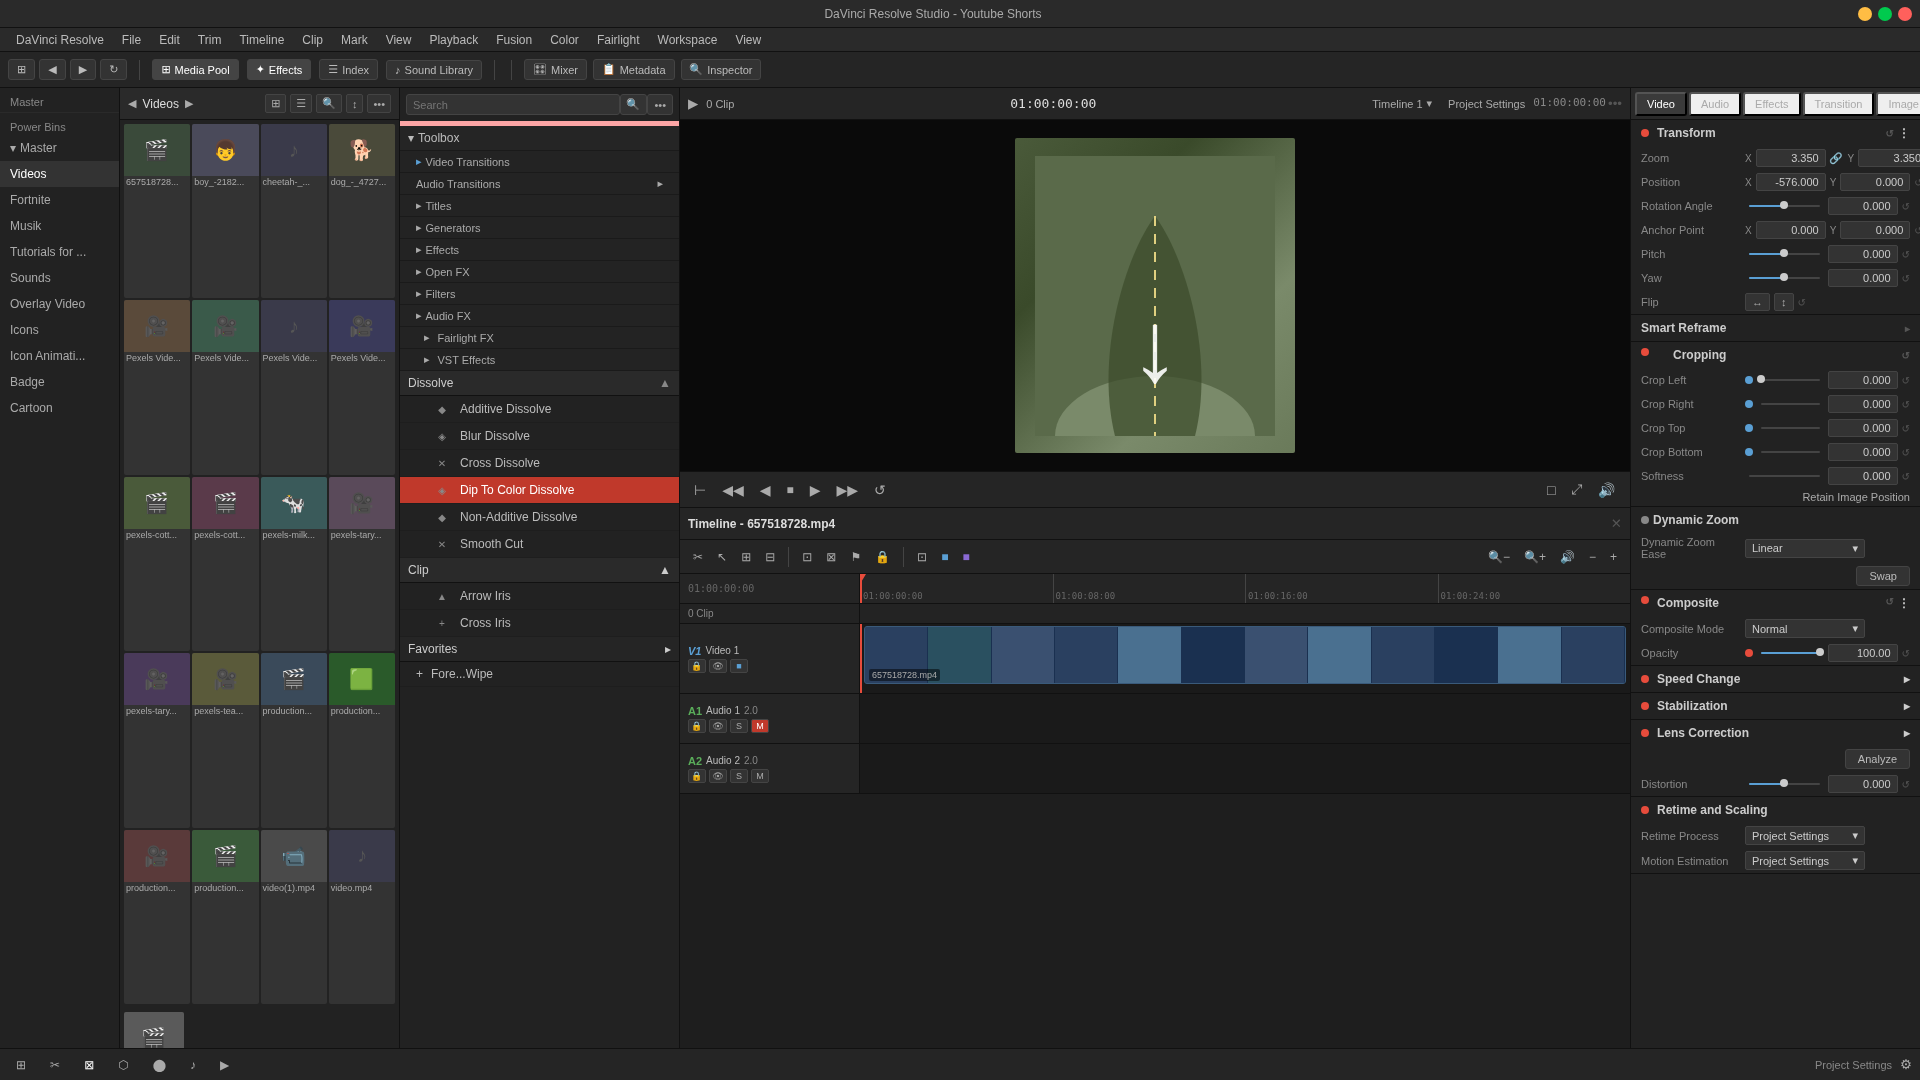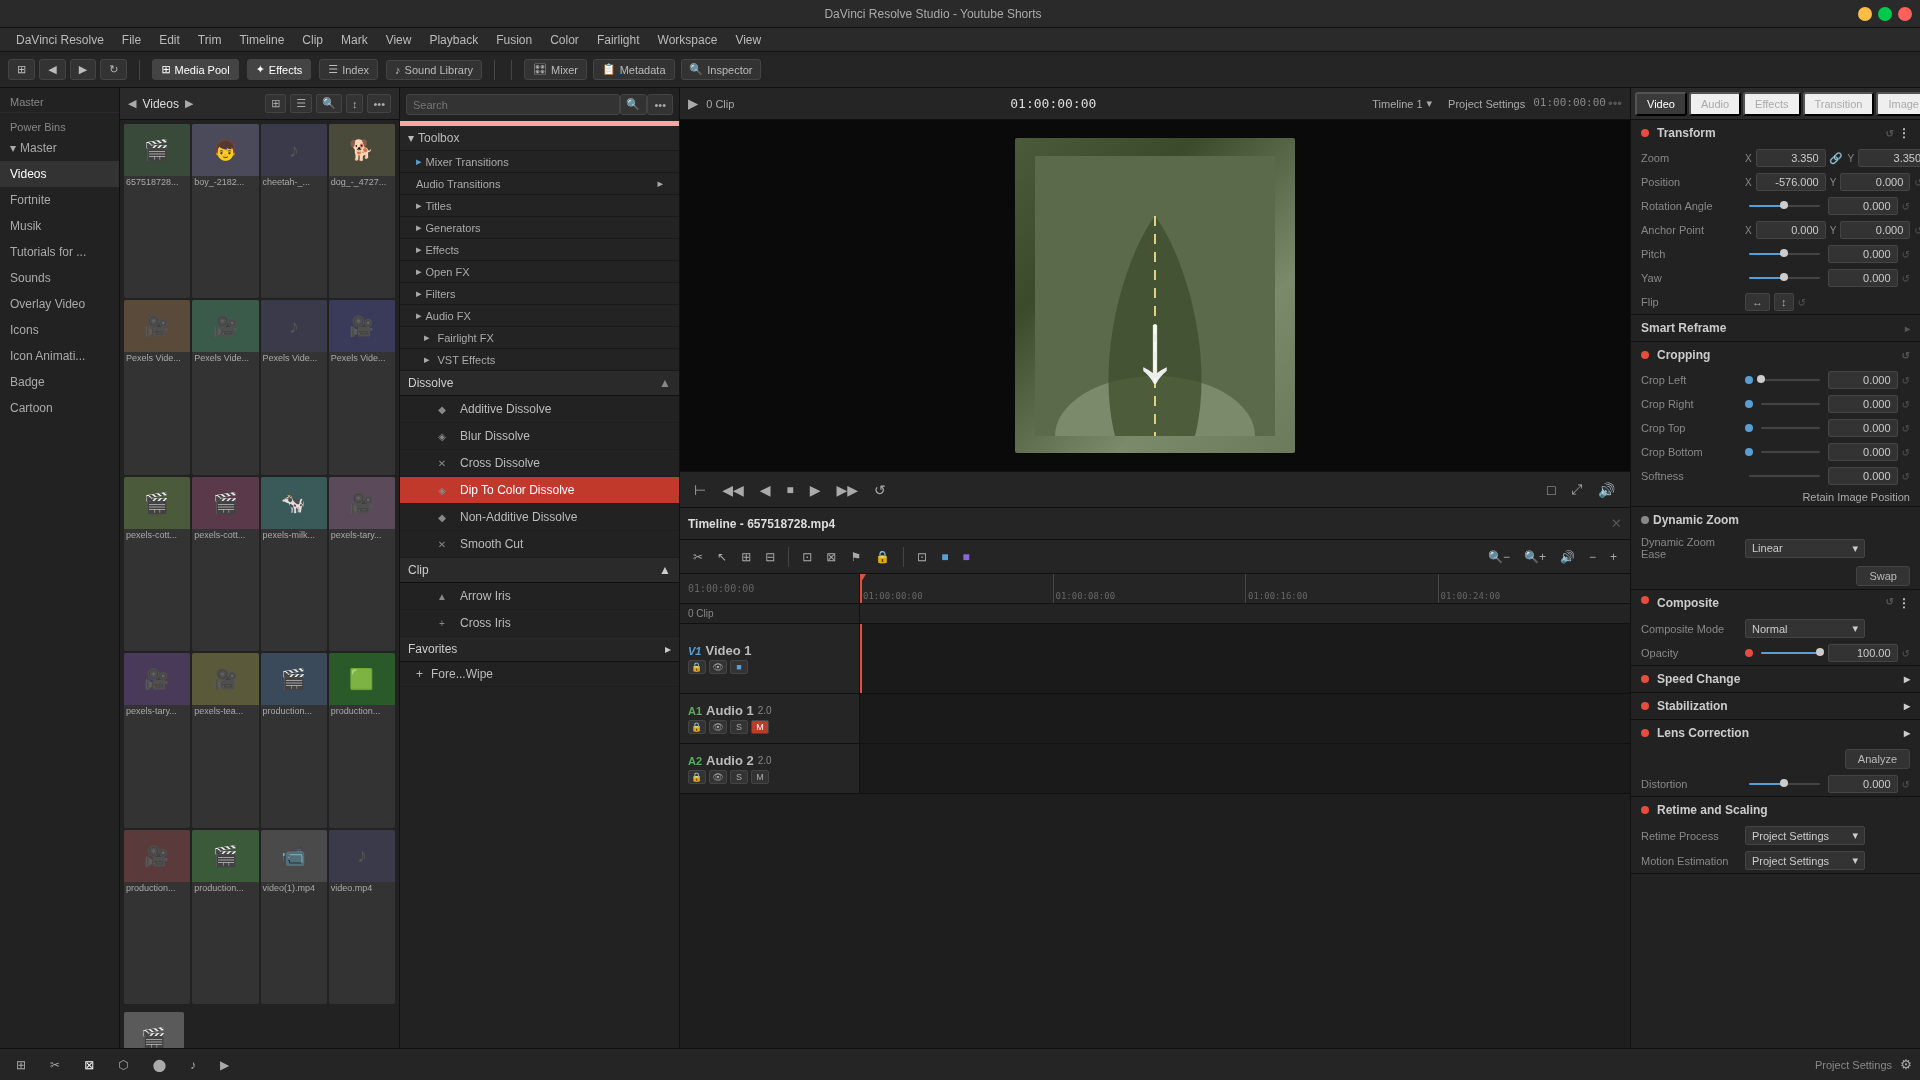--- a/index.html
+++ b/index.html
@@ -71,21 +71,21 @@
     .preview-btn { background: none; border: none; color: #aaa; cursor: pointer; padding: 3px 6px; border-radius: 2px; font-size: 14px; }
 
     
     #timeline-area { flex: 1; background: #1e1e1e; display: flex; flex-direction: column; }
     #timeline-header { background: #252525; height: 32px; display: flex; align-items: center; padding: 0 8px; gap: 8px; border-bottom: 1px solid #111; }
     #timeline-toolbar { background: #252525; height: 34px; display: flex; align-items: center; padding: 0 8px; gap: 4px; border-bottom: 1px solid #111; }
     .tl-btn { background: none; border: none; color: #aaa; cursor: pointer; padding: 3px 5px; font-size: 12px; }
     #timeline-tracks { flex: 1; display: flex; flex-direction: column; overflow-y: auto; }
     .track-row { display: flex; height: 70px; border-bottom: 1px solid #111; }
     .track-header { width: 180px; background: #252525; border-right: 1px solid #111; display: flex; flex-direction: column; justify-content: center; padding: 4px 8px; gap: 2px; flex-shrink: 0; }
-    .track-name { color: #bbb; font-size: 13px; font-weight: bold; text-align: right; }
+    .track-name { color: #bbb; font-size: 10px; font-weight: normal; text-align: right; }
     .track-controls { display: flex; gap: 3px; }
     .track-ctrl-btn { background: #333; border: 1px solid #444; color: #aaa; width: 18px; height: 14px; border-radius: 2px; font-size: 9px; cursor: pointer; display: flex; align-items: center; justify-content: center; }
     .track-content { flex: 1; background: #1a1a1a; position: relative; overflow: hidden; }
     .video-clip { position: absolute; top: 2px; height: 60px; background: #2a4a6a; border-radius: 3px; border: 1px solid #3a5a7a; overflow: hidden; cursor: pointer; }
     .video-clip .clip-label { position: absolute; bottom: 2px; left: 4px; font-size: 9px; color: #aaa; background: rgba(0,0,0,0.5); padding: 1px 3px; border-radius: 2px; }
     .audio-track-row { display: flex; height: 50px; border-bottom: 1px solid #111; }
     .audio-track-header { width: 180px; background: #252525; border-right: 1px solid #111; display: flex; flex-direction: column; justify-content: center; padding: 4px 8px; gap: 2px; flex-shrink: 0; }
     .audio-track-content { flex: 1; background: #1a1a1a; }
 
     
@@ -349,21 +349,21 @@
       <button style="background:#333;border:1px solid #444;color:#aaa;padding:3px 6px;border-radius:3px;cursor:pointer;font-size:11px;">•••</button>
     </div>
     <div class="effects-tree">
       <div class="effects-section-header">
         <span>▾</span>
         <span>Toolbox</span>
       </div>
       <div class="effects-subsection-header">
         <div style="display:flex;align-items:center;gap:4px;">
           <span style="color:#5a9fd4;">▸</span>
-          <span>Mixer Transitions</span>
+          <span>Video Transitions</span>
         </div>
       </div>
       <div class="effects-subsection-header">
         <span>Audio Transitions</span>
         <span>▸</span>
       </div>
       <div class="effects-subsection-header">
         <div style="display:flex;align-items:center;gap:4px;">
           <span>▸</span>
           <span>Titles</span>
@@ -596,20 +596,37 @@
               <span class="track-name">Video 1</span>
             </div>
             <div class="track-controls">
               <button class="track-ctrl-btn">🔒</button>
               <button class="track-ctrl-btn">👁</button>
               <button class="track-ctrl-btn" style="color:#5a9fd4;">■</button>
             </div>
           </div>
           <div class="track-content" style="position:relative;">
 
+            <div class="video-clip" style="left:4px; right:4px; top:2px; height:58px; position:absolute;">
+              <div class="frame-strip">
+                <div class="frame-cell" style="background:#2a4060;"></div>
+                <div class="frame-cell" style="background:#2a5060;"></div>
+                <div class="frame-cell" style="background:#3a5070;"></div>
+                <div class="frame-cell" style="background:#2a4060;"></div>
+                <div class="frame-cell bright"></div>
+                <div class="frame-cell" style="background:#1a3050;"></div>
+                <div class="frame-cell" style="background:#3a5070;"></div>
+                <div class="frame-cell bright"></div>
+                <div class="frame-cell" style="background:#2a4060;"></div>
+                <div class="frame-cell" style="background:#1a3050;"></div>
+                <div class="frame-cell bright"></div>
+                <div class="frame-cell" style="background:#2a4060;"></div>
+              </div>
+              <div class="clip-label">657518728.mp4</div>
+            </div>
 
             <div style="position:absolute; left:0; top:0; bottom:0; width:2px; background:#e74c3c; z-index:10;"></div>
           </div>
         </div>
 
         <div class="audio-track-row">
           <div class="audio-track-header">
             <div style="display:flex; align-items:center; gap:4px;">
               <span style="color:#5aad5a; font-size:11px; font-weight:bold;">A1</span>
               <span class="track-name">Audio 1</span>
@@ -743,21 +760,21 @@
 
     <div class="inspector-section">
       <div class="inspector-section-header">
         <span>Smart Reframe</span>
         <span class="reset-btn">▸</span>
       </div>
     </div>
 
     <div class="inspector-section">
       <div class="inspector-section-header">
-        <div style="display:flex;align-items:center;gap:4px;">
+        <div style="display:flex;gap:20px;">
           <div class="section-dot" style="background:#e74c3c;"></div>
           <span>Cropping</span>
         </div>
         <div style="display:flex;gap:4px;align-items:center;">
           <span class="reset-btn">↺</span>
         </div>
       </div>
       <div class="inspector-row">
         <span class="inspector-label">Crop Left</span>
         <div style="width:8px;height:8px;border-radius:50%;background:#5a9fd4;flex-shrink:0;"></div>

